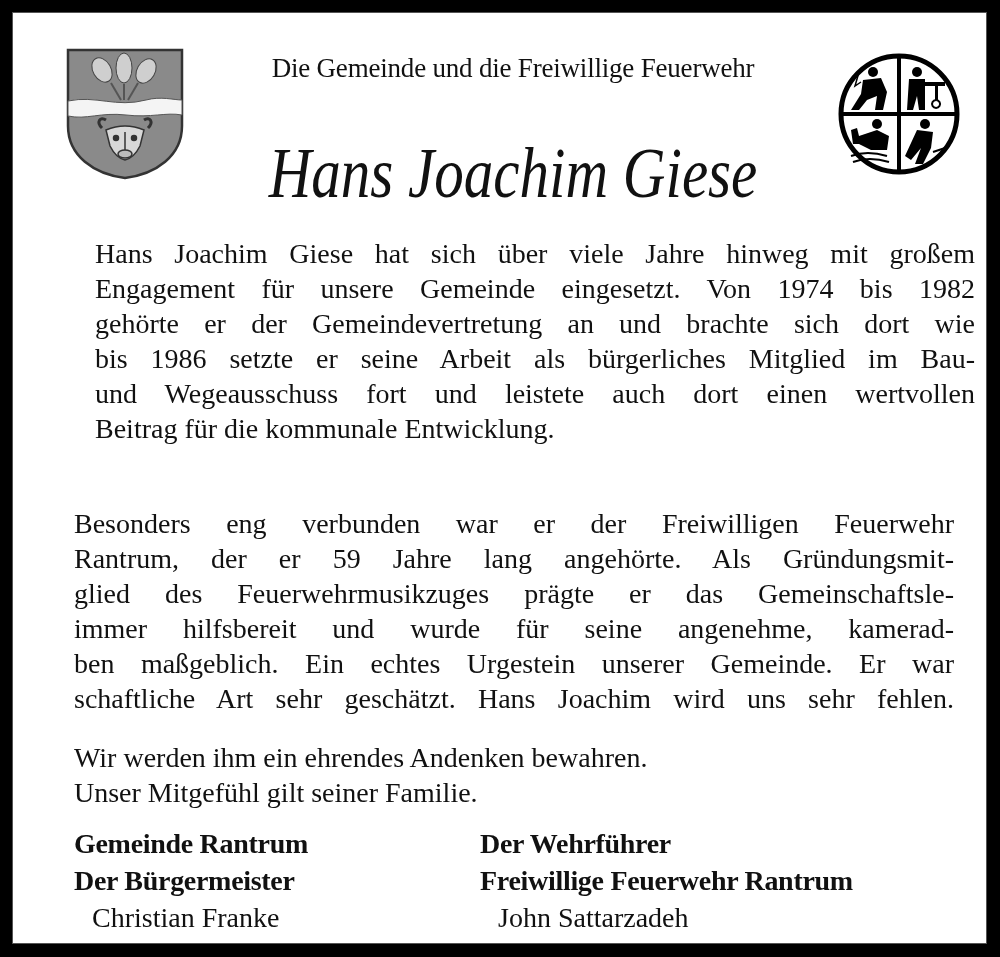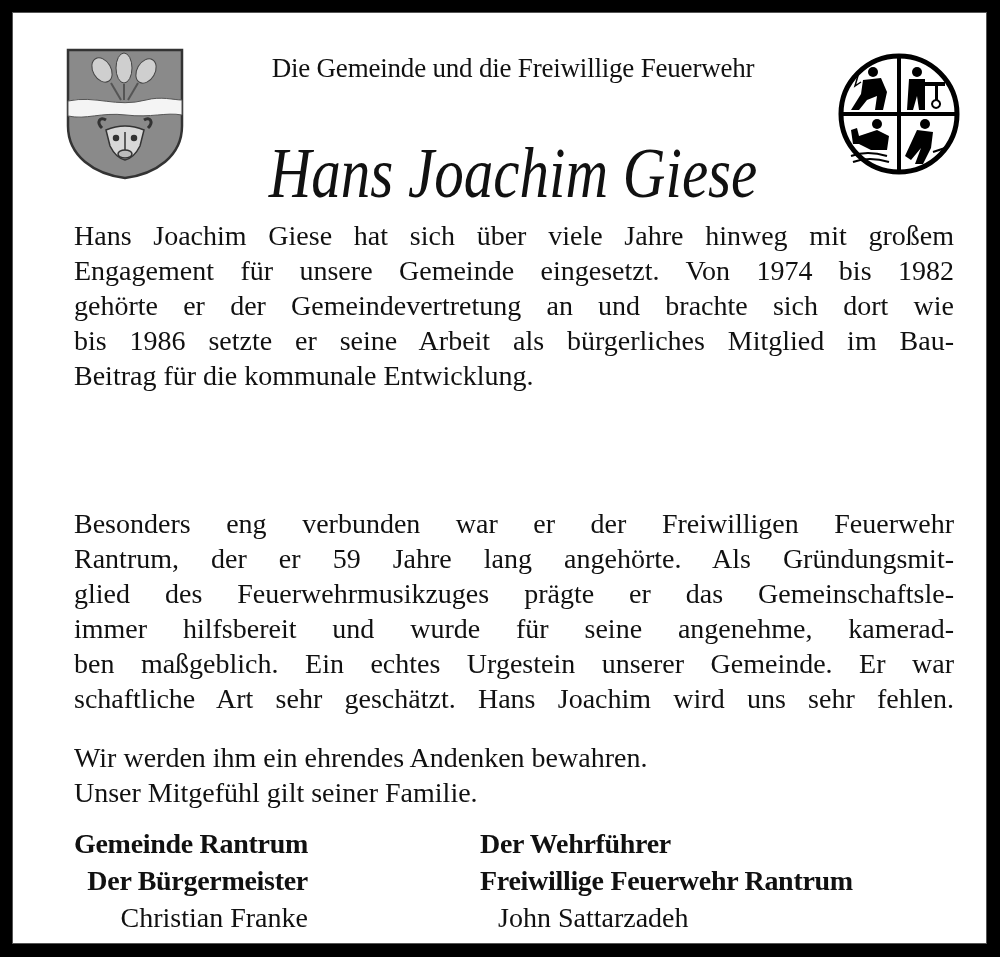--- a/index.html
+++ b/index.html
@@ -21,27 +21,27 @@
       transform: scaleX(0.82); transform-origin: center; letter-spacing: 0px;
     }
     .body-text {
       position: absolute; left: 61px; width: 880px; font-size: 28px; line-height: 35px;
     }
     .line {
       display: block; white-space: nowrap; height: 35px;
       text-align: justify; text-align-last: justify;
     }
     .line.last { text-align-last: left; }
-    .p1 { top: 205px; }
+    .p1 { top: 223px; margin-left: 21px; }
     .p2 { top: 493px; }
     .p3 { top: 727px; }
     .sig {
       position: absolute; top: 812px; font-size: 28px; line-height: 37px;
     }
-    .sig-left { left: 61px; text-align: right; }
+    .sig-left { left: 61px; }
     .sig-right { left: 467px; }
     .sig .bold { font-weight: bold; display: block; letter-spacing: -0.3px; }
     .sig .plain { display: block; margin-left: 18px; }
   </style>
 </head>
 <body>
 
 <div class="frame">
 
   <svg class="crest" viewBox="0 0 118 132">
@@ -107,20 +107,21 @@
     </g>
   </svg>
 
   <div class="name serif">Hans Joachim Giese</div>
 
   <div class="body-text p1 serif">
     <span class="line">Hans Joachim Giese hat sich über viele Jahre hinweg mit großem</span>
     <span class="line">Engagement für unsere Gemeinde eingesetzt. Von 1974 bis 1982</span>
     <span class="line">gehörte er der Gemeindevertretung an und brachte sich dort wie</span>
     <span class="line">bis 1986 setzte er seine Arbeit als bürgerliches Mitglied im Bau-</span>
+    <span class="line">und Wegeausschuss fort und leistete auch dort einen wertvollen</span>
     <span class="line last">Beitrag für die kommunale Entwicklung.</span>
   </div>
 
   <div class="body-text p2 serif">
     <span class="line">Besonders eng verbunden war er der Freiwilligen Feuerwehr</span>
     <span class="line">Rantrum, der er 59 Jahre lang angehörte. Als Gründungsmit-</span>
     <span class="line">glied des Feuerwehrmusikzuges prägte er das Gemeinschaftsle-</span>
     <span class="line">immer hilfsbereit und wurde für seine angenehme, kamerad-</span>
     <span class="line">ben maßgeblich. Ein echtes Urgestein unserer Gemeinde. Er war</span>
     <span class="line">schaftliche Art sehr geschätzt. Hans Joachim wird uns sehr fehlen.</span>

